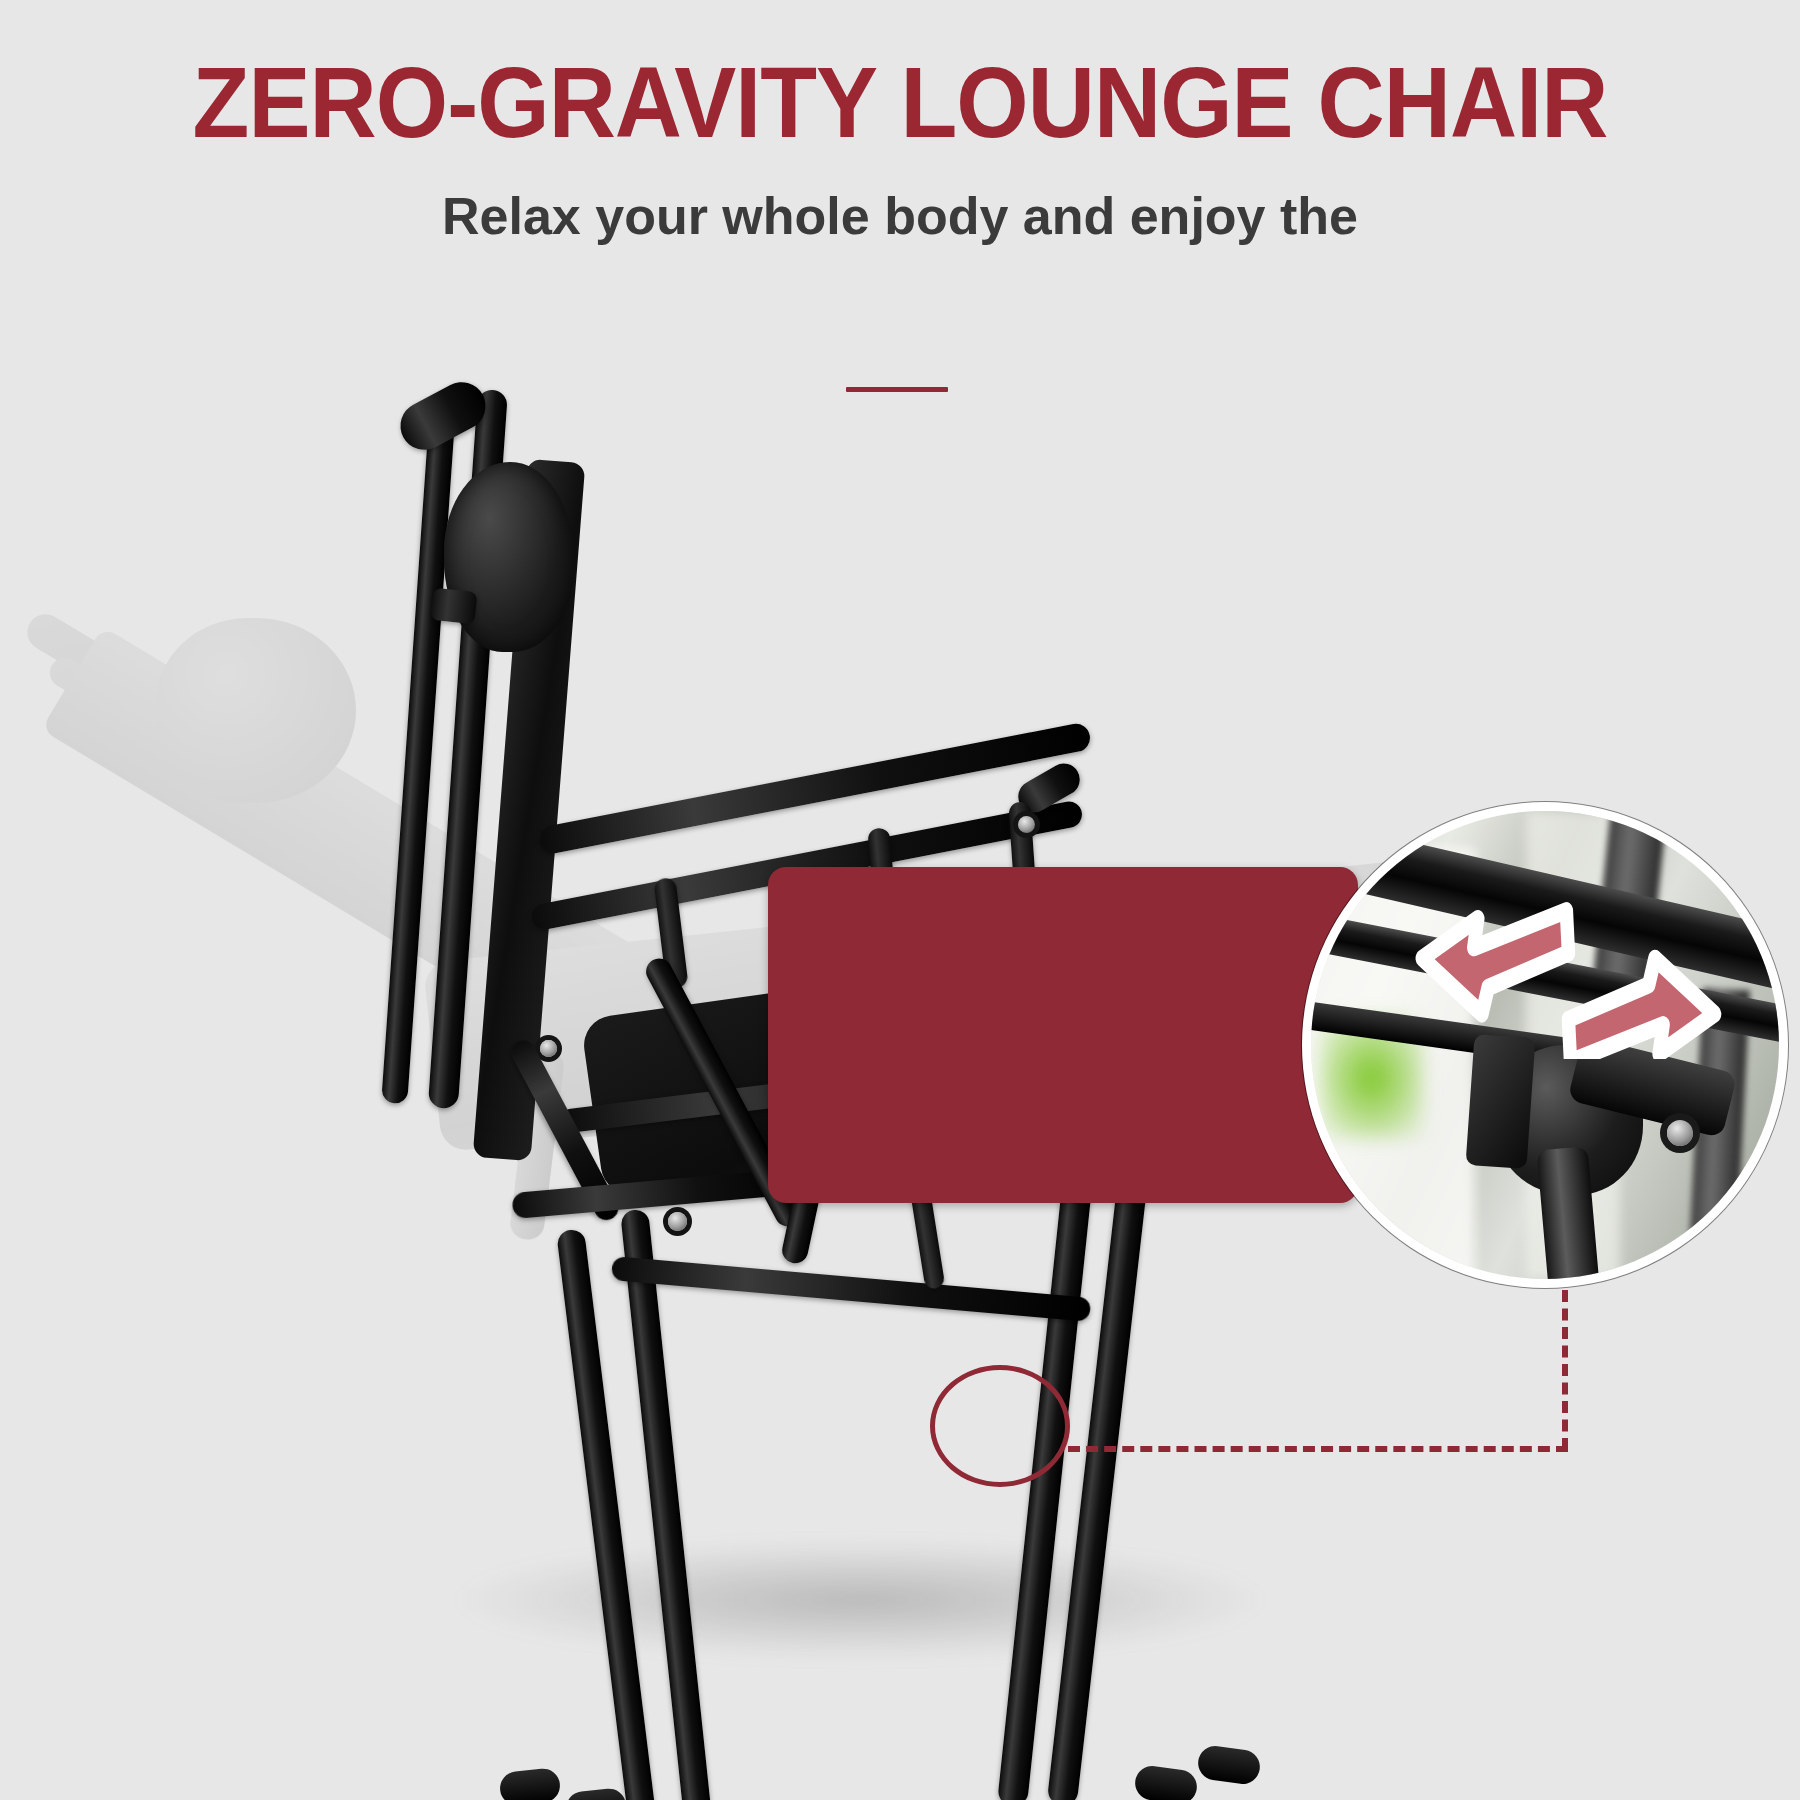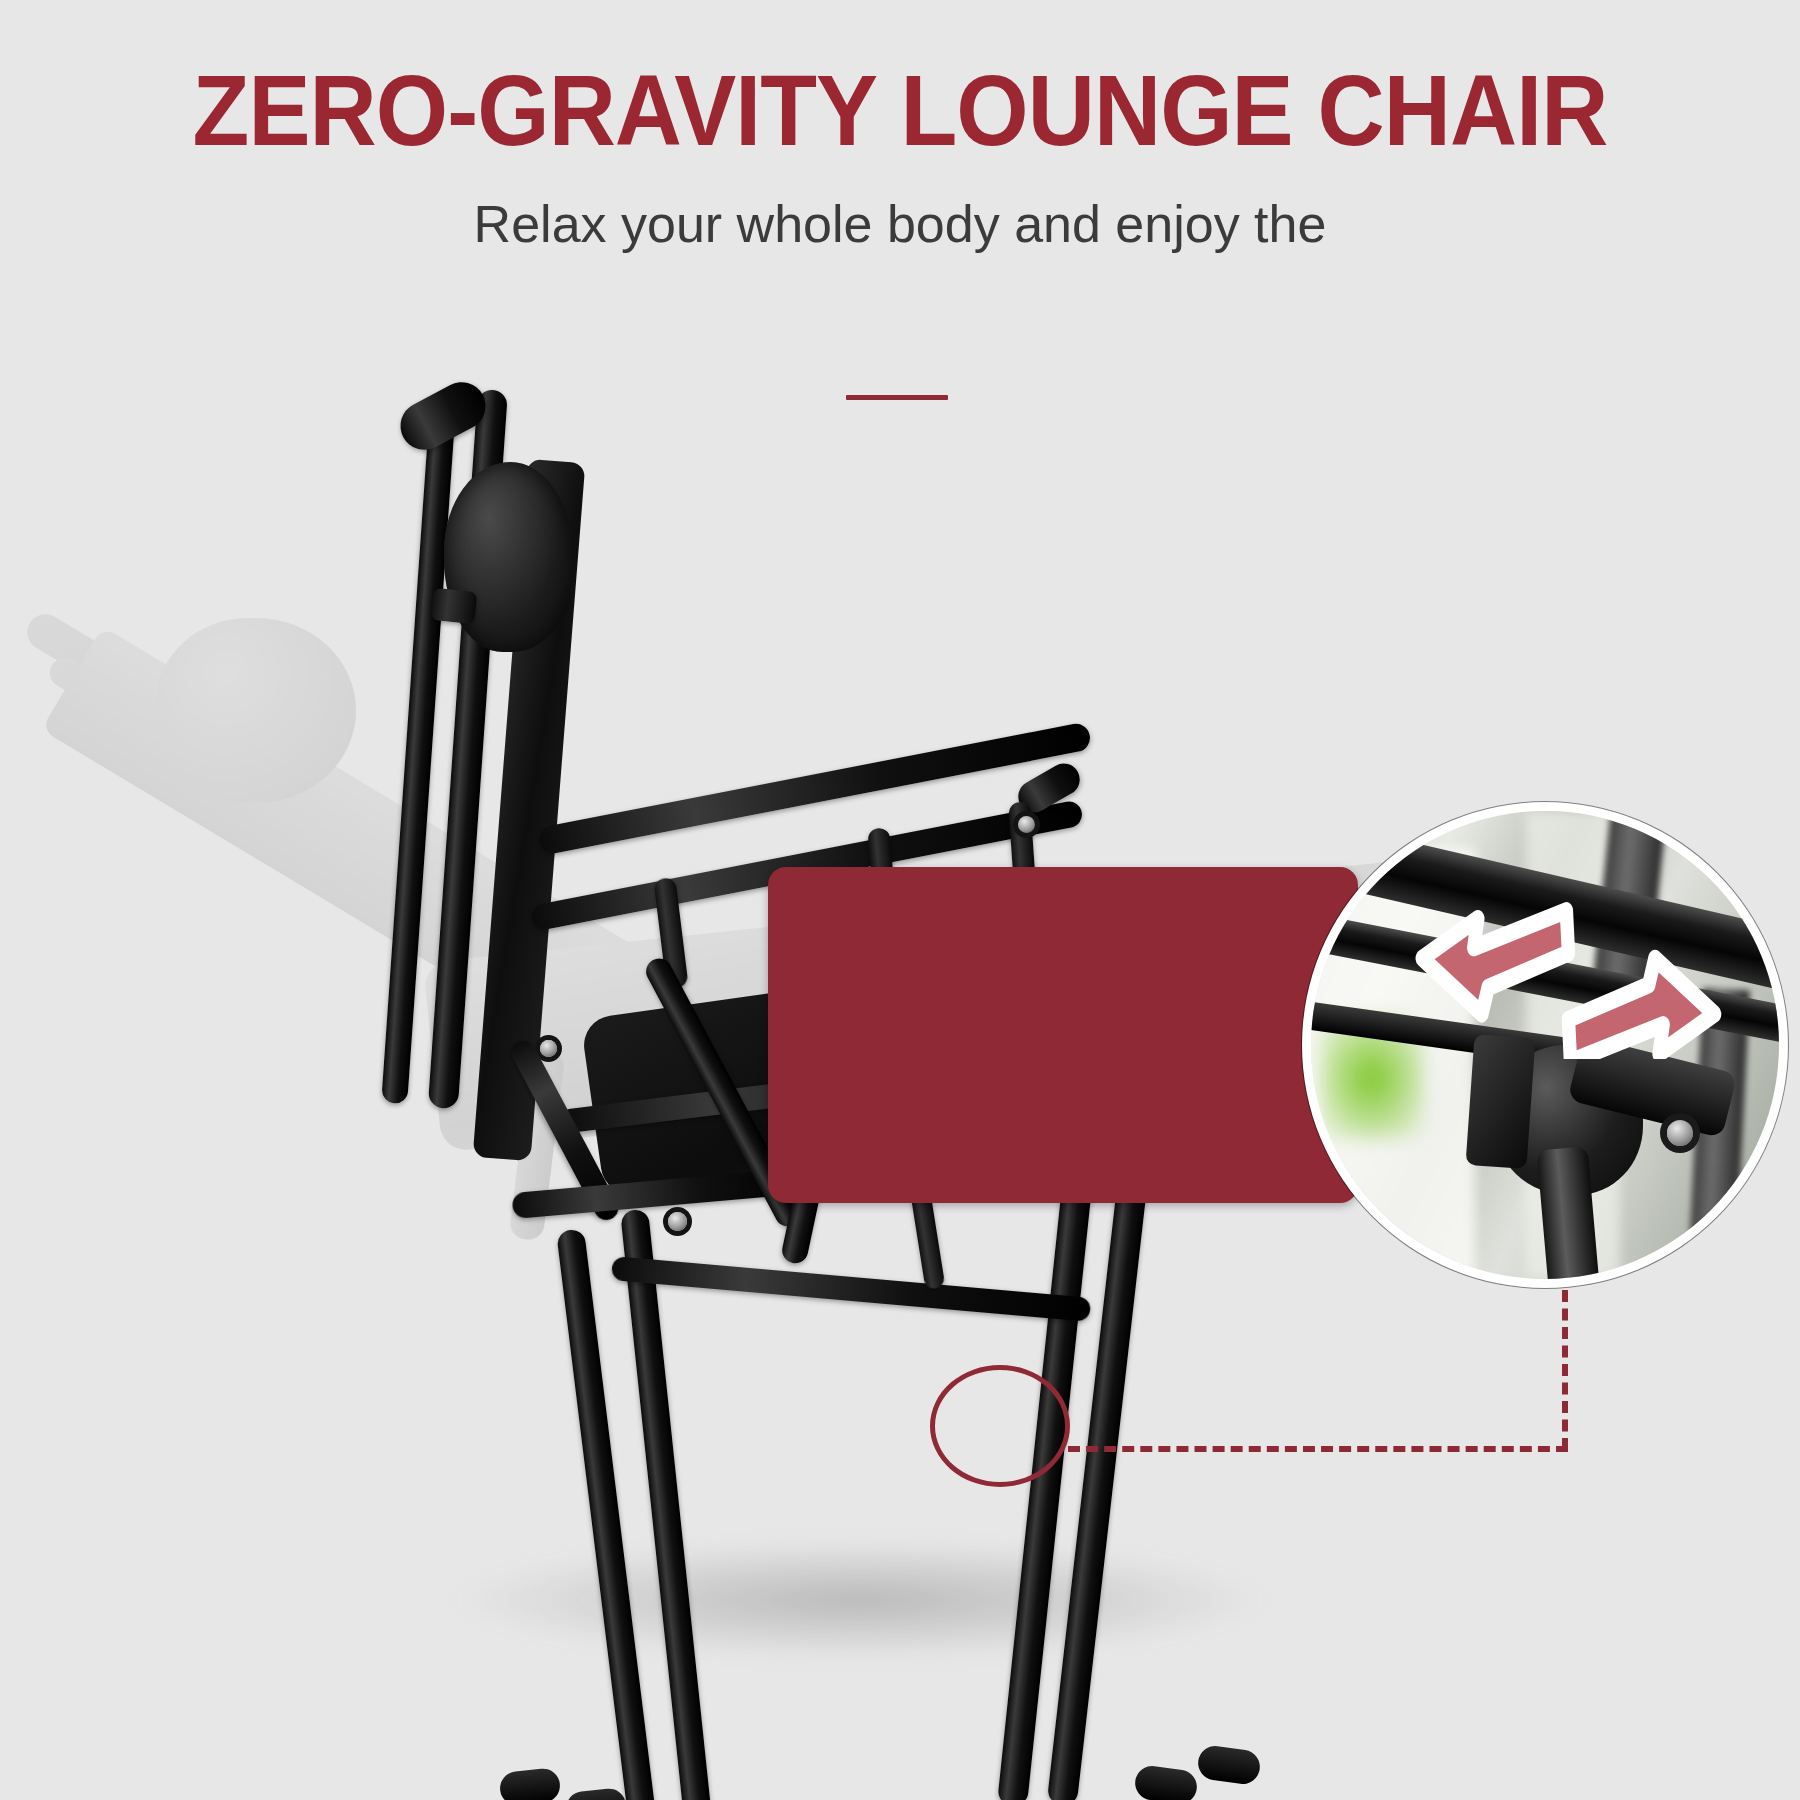--- a/index.html
+++ b/index.html
@@ -4,39 +4,39 @@
 <style>
   * { margin:0; padding:0; box-sizing:border-box; }
   html,body { width:1800px; height:1800px; overflow:hidden; }
   body {
     background:#e7e7e7;
     font-family:"Liberation Sans", sans-serif;
     position:relative;
   }
 
   
-  #header { position:absolute; left:0; top:8px; width:1800px; height:420px; }
+  #header { position:absolute; left:0; top:0; width:1800px; height:420px; }
 
   #page-title {
     position:absolute; left:0; top:52px; width:1800px;
     text-align:center;
     font-size:100px;
     font-weight:bold;
     letter-spacing:-1px;
     color:#9b2733;
     line-height:1.0;
     white-space:nowrap;
     transform:scaleX(0.93);
   }
 
   #subtitle {
     position:absolute; left:0; top:182px; width:1800px;
     text-align:center;
     font-size:52px;
-    font-weight:400;
+    font-weight:700;
     color:#3b3b3b;
     line-height:1.32;
   }
   #subtitle .ln { display:block; }
 
   #divider {
     position:absolute; left:846px; top:387px;
     width:102px; height:5px;
     background:#8f2935;
     border-radius:1px;

